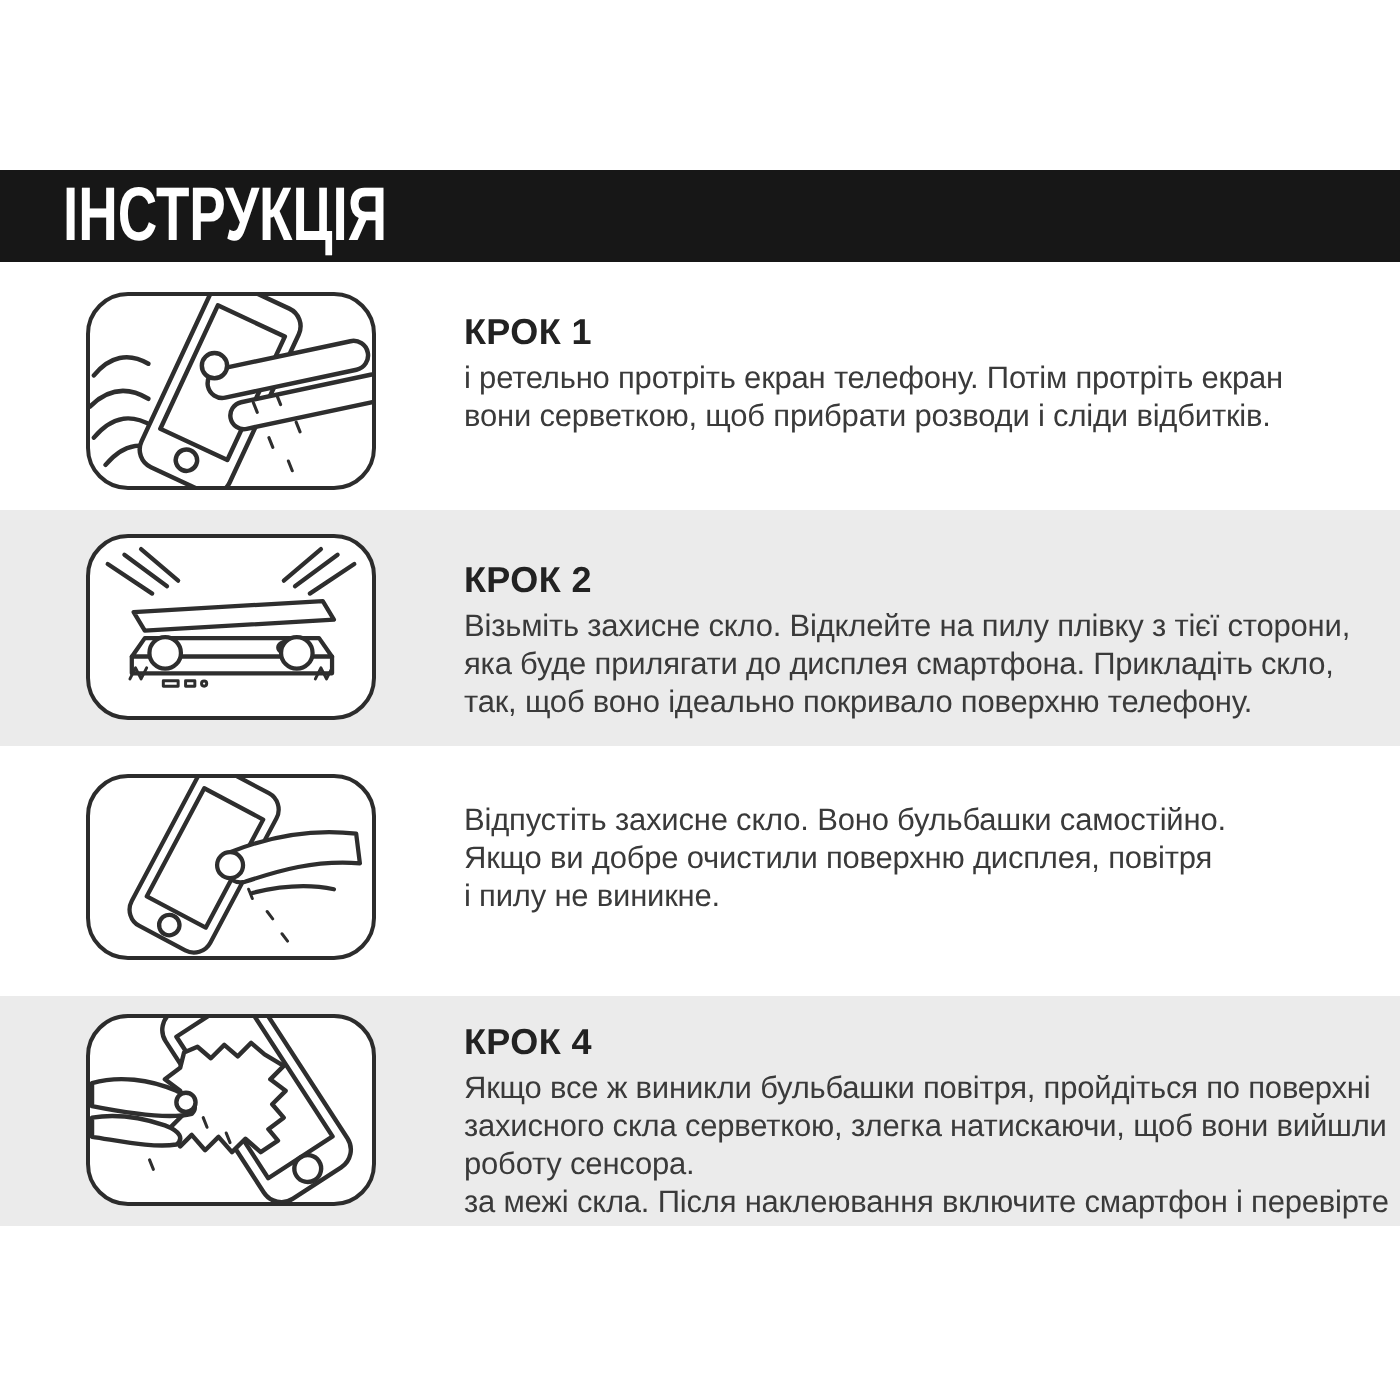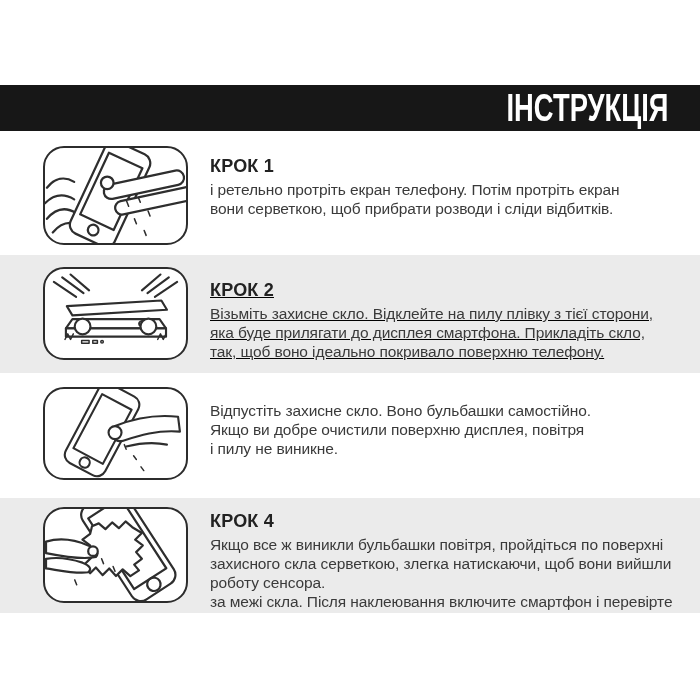--- a/index.html
+++ b/index.html
@@ -2,21 +2,21 @@
 <html><head>
 <meta charset="utf-8">
 <style>
   html,body{margin:0;padding:0;}
   body{
     width:700px;height:700px;position:relative;background:#ffffff;
     font-family:"Liberation Sans", sans-serif;overflow:hidden;
   }
   .header-bar{
     position:absolute;left:0;top:85px;width:700px;height:46px;
-    background:#171717;display:flex;align-items:center;justify-content:flex-end;
+    background:#171717;display:flex;align-items:center;justify-content:flex-start;
   }
   .header-title{
     color:#ffffff;font-weight:bold;font-size:38px;line-height:46px;
     display:inline-block;transform:scaleX(0.72);transform-origin:center;
     letter-spacing:0px;white-space:nowrap;
   }
   .band{position:absolute;left:0;width:700px;background:#ebebeb;}
   .band-2{top:255px;height:118px;}
   .band-4{top:498px;height:115px;}
   .ill{
@@ -24,23 +24,23 @@
     border:2.5px solid #2c2c2c;border-radius:21px;overflow:hidden;box-sizing:border-box;
   }
   .ill-1{top:146px;height:99px;}
   .ill-2{top:267px;height:93px;}
   .ill-3{top:387px;height:93px;}
   .ill-4{top:507px;height:96px;}
   .ill svg{display:block;width:100%;height:100%;}
   .ill svg *{stroke:#2e2e2e;stroke-width:2.3;fill:none;stroke-linecap:round;stroke-linejoin:round;}
   .ill svg .wfill{fill:#ffffff;}
   .ill svg .thin{stroke-width:1.6;}
-  .step-text{position:absolute;left:210px;}
+  .step-text{position:absolute;left:232px;}
   .step-text-1{top:157px;}
-  .step-text-2{top:281px;text-decoration:underline;}
+  .step-text-2{top:281px;}
   .step-text-3{top:401px;}
   .step-text-4{top:512px;}
   .step-title{
     font-size:18px;font-weight:bold;color:#222222;line-height:19px;margin-bottom:4px;
     letter-spacing:0.2px;
   }
   .line{
     font-size:15.5px;color:#3a3a3a;line-height:19px;white-space:nowrap;letter-spacing:-0.1px;
   }
 </style>

